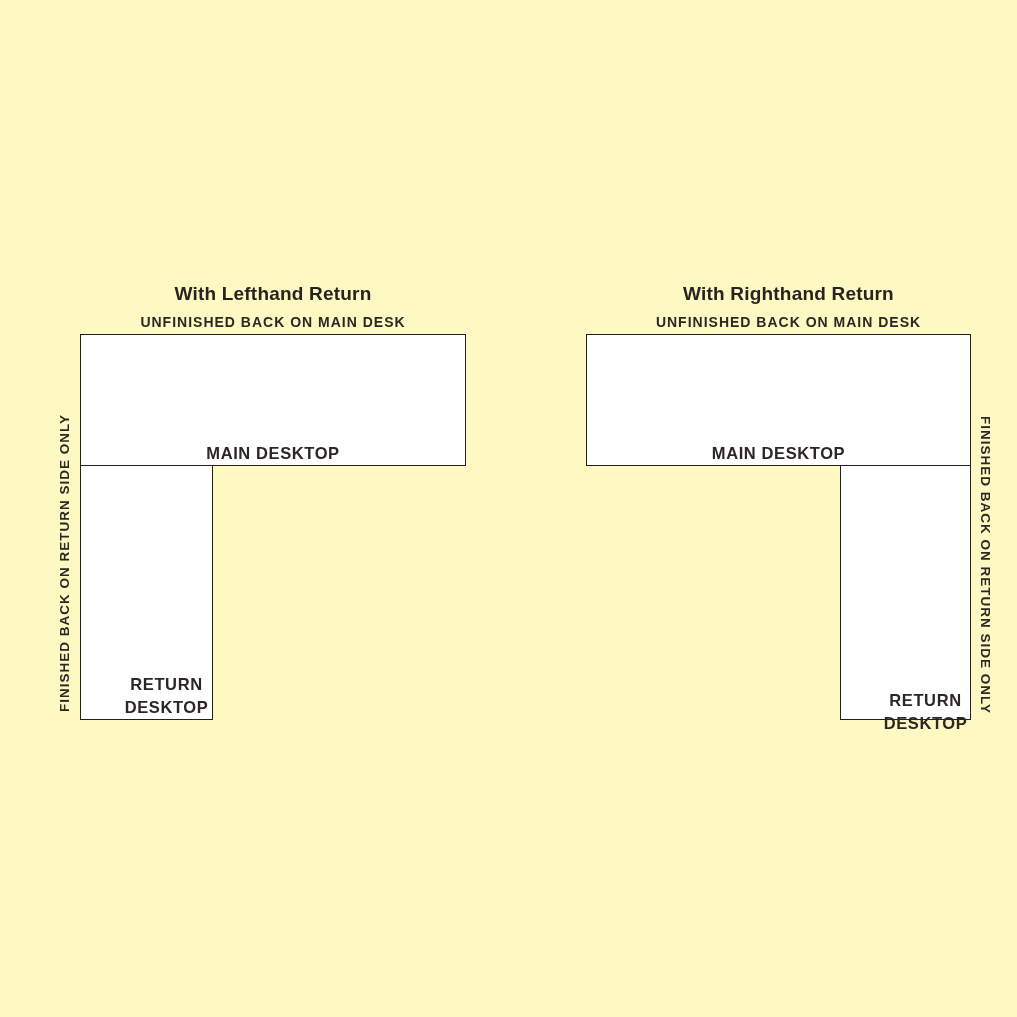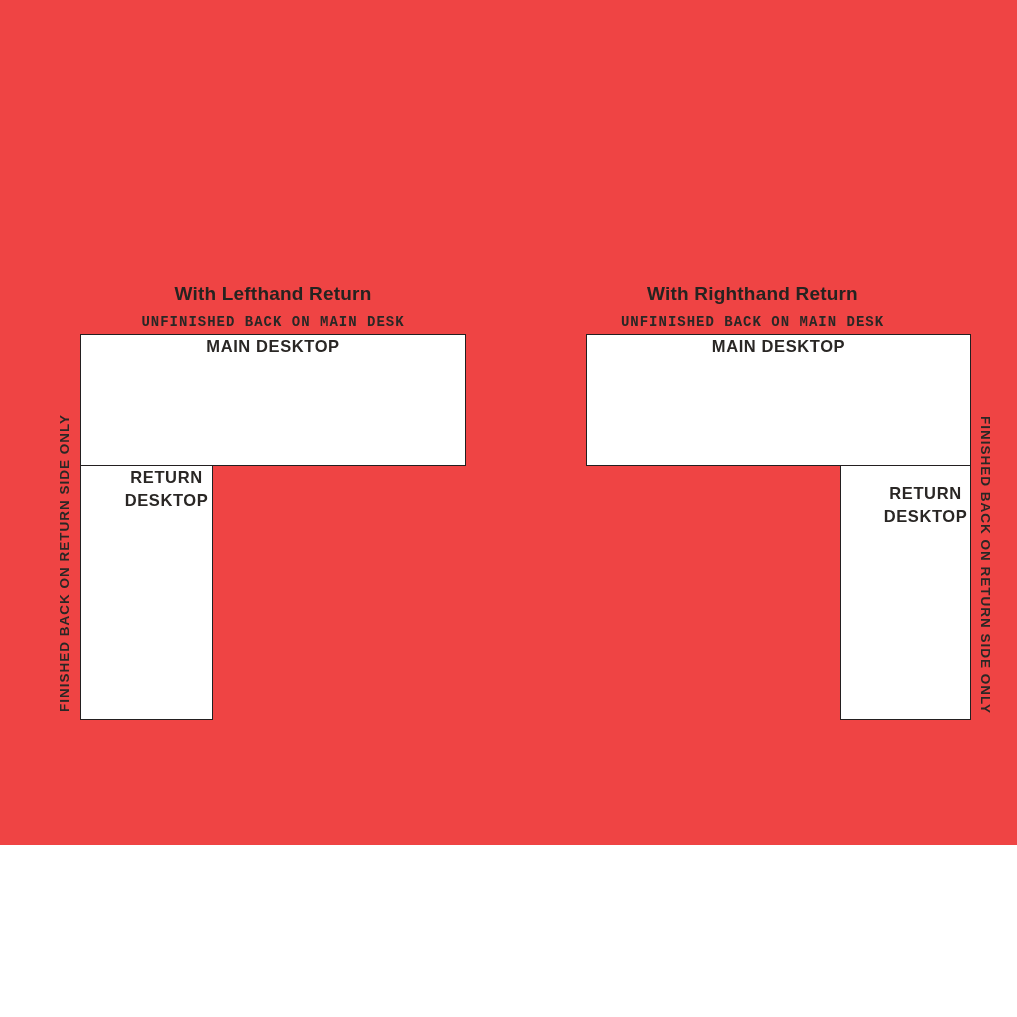--- a/index.html
+++ b/index.html
@@ -3,22 +3,22 @@
 <meta charset="utf-8">
 <style>
   html, body {
     margin: 0;
     padding: 0;
     background: #ffffff;
   }
   .canvas {
     position: relative;
     width: 1017px;
-    height: 845px;
-    background: #ef4444;
+    height: 1017px;
+    background: #fef9c3;
     font-family: "Liberation Sans", sans-serif;
     color: #2a2725;
     overflow: hidden;
   }
   .diagram-title {
     position: absolute;
     text-align: center;
     font-size: 19px;
     font-weight: 700;
     color: #262320;
@@ -26,29 +26,28 @@
     top: 283px;
   }
   .diagram-subtitle {
     position: absolute;
     text-align: center;
     font-size: 14px;
     font-weight: 700;
     color: #2a2725;
     letter-spacing: 1px;
     top: 314px;
-    font-family: Liberation Mono, monospace;
   }
   .rect {
     position: absolute;
     border: 1.5px solid #231f20;
     box-sizing: border-box;
     background: #ffffff;
     display: flex;
-    align-items: flex-start;
+    align-items: flex-end;
     justify-content: center;
   }
   .main-rect {
     top: 334px;
     height: 132px;
   }
   .return-rect {
     top: 466px;
     height: 254px;
     border-top: none;
@@ -84,21 +83,21 @@
   .side-label.rot-right {
     left: 985px;
     top: 565px;
     transform: translate(-50%, -50%) rotate(90deg);
   }
   
   .lh .diagram-title, .lh .diagram-subtitle { left: 80px; width: 386px; }
   .lh .main-rect   { left: 80px;  width: 386px; }
   .lh .return-rect { left: 80px;  width: 133px; }
   
-  .rh .diagram-title, .rh .diagram-subtitle { left: 560px; width: 385px; }
+  .rh .diagram-title, .rh .diagram-subtitle { left: 596px; width: 385px; }
   .rh .main-rect   { left: 586px; width: 385px; }
   .rh .return-rect { left: 840px; width: 131px; }
 </style>
 </head>
 <body>
 
 <div class="canvas">
 
   <section class="diagram lh">
     <div class="diagram-title">With Lefthand Return</div>

